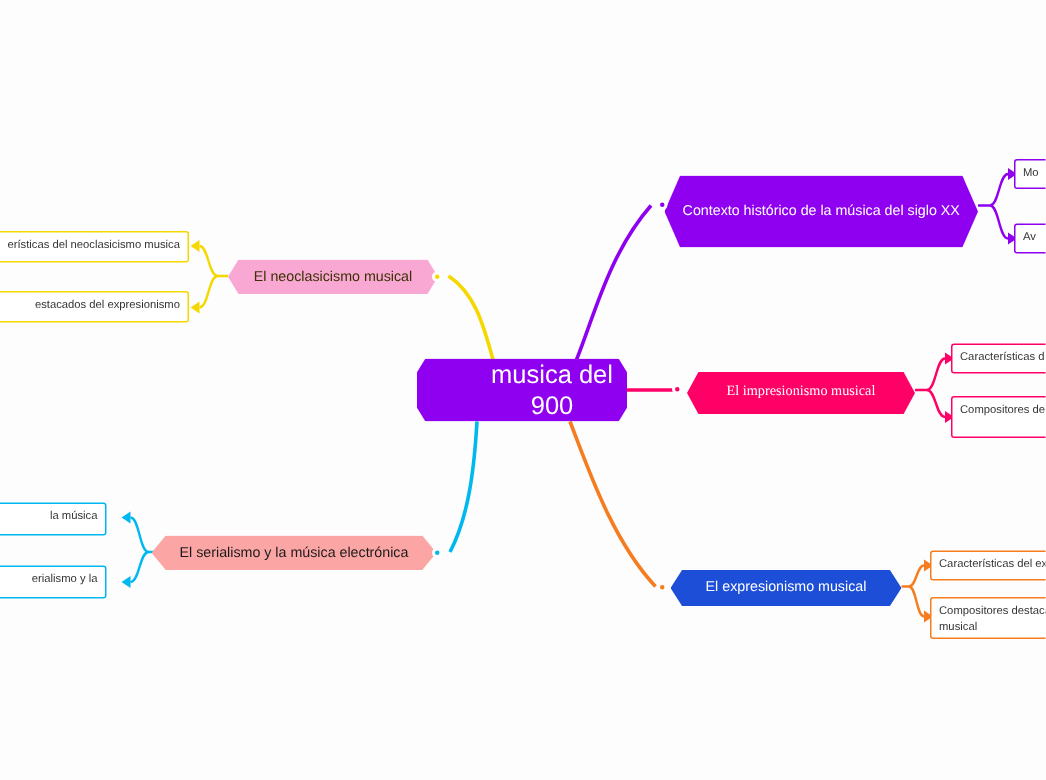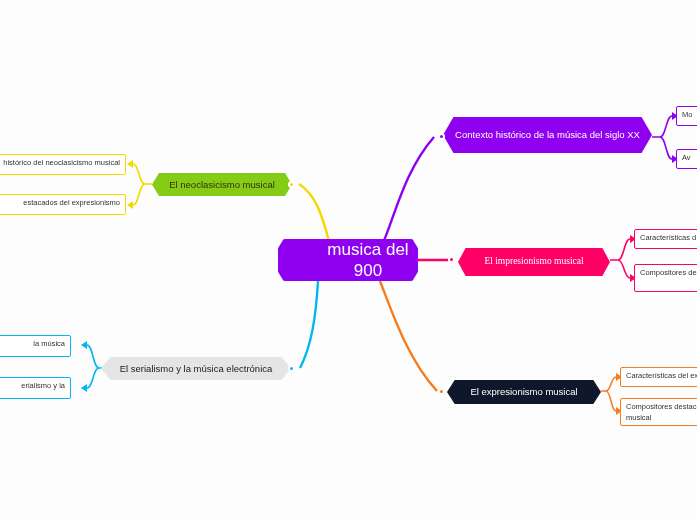--- a/index.html
+++ b/index.html
@@ -46,23 +46,23 @@
   }
   
   .node-branch {
     font-size: 9.5px;
     border-radius: 5px;
     clip-path: polygon(0% 50%, 5% 0%, 95% 0%, 100% 50%, 95% 100%, 5% 100%);
     padding: 0 12px;
   }
   .node-branch.purple { background: #9000f0; color: #ffffff; }
   .node-branch.pink   { background: #ff0066; color: #ffffff; }
-  .node-branch.orange { background: #0f172a; color: #ffffff; }
-  .node-branch.cyan   { background: #e5e5e5; color: #1a1a1a; }
-  .node-branch.yellow { background: #84cc16; color: #3a3000; }
+  .node-branch.orange { background: #1d4ed8; color: #ffffff; }
+  .node-branch.cyan   { background: #fca5a5; color: #1a1a1a; }
+  .node-branch.yellow { background: #f9a8d4; color: #3a3000; }
 
   
   .node-leaf {
     background: #ffffff;
     font-size: 7.5px;
     color: #333333;
     border: 1.3px solid #999;
     border-radius: 2px;
     justify-content: flex-start;
     text-align: left;
@@ -131,21 +131,21 @@
     <path d="M 152 184 L 145 184 C 139 184, 139 164, 133 164" stroke="#f5d800" stroke-width="1.6" fill="none"></path>
     <path d="M 145 184 C 139 184, 139 205, 133 205" stroke="#f5d800" stroke-width="1.6" fill="none"></path>
     <polygon points="133,160 127,164 133,168" fill="#f5d800"></polygon>
     <polygon points="133,201 127,205 133,209" fill="#f5d800"></polygon>
   </svg>
 
   <div class="node node-central" style="left:278px; top:239px; width:140px; height:42px;padding-left:40px;">
     <span>musica del 900</span>
   </div>
 
-  <div class="node node-branch purple" style="left:443px; top:117px; width:209px; height:36px;">
+  <div class="node node-branch purple" style="left:443px; top:117px; width:209px; height:48px;">
     <span>Contexto histórico de la música del siglo XX</span>
   </div>
   <div class="conn-dot purple" style="left:438px; top:133px;"></div>
 
   <div class="node node-leaf purple" style="left:676px; top:106px; width:80px; height:20px;">
     <span>Mo</span>
   </div>
   <div class="node node-leaf purple" style="left:676px; top:149px; width:80px; height:20px;">
     <span>Av</span>
   </div>
@@ -185,19 +185,19 @@
   <div class="node node-leaf cyan" style="left:-34px; top:377px; width:105px; height:22px;">
     <span style="margin-left:auto;text-align:center;">erialismo y la</span>
   </div>
 
   <div class="node node-branch yellow" style="left:152px; top:173px; width:140px; height:23px;">
     <span>El neoclasicismo musical</span>
   </div>
   <div class="conn-dot yellow" style="left:288px; top:181px;"></div>
 
   <div class="node node-leaf yellow" style="left:-58px; top:154px; width:184px; height:21px;">
-    <span style="margin-left:auto;">histórico del neoclasicismo musical</span>
+    <span style="margin-left:auto;">erísticas del neoclasicismo musica</span>
   </div>
   <div class="node node-leaf yellow" style="left:-58px; top:194px; width:184px; height:21px;">
     <span style="margin-left:auto;">estacados del expresionismo</span>
   </div>
 
 </div>
 
 </body></html>

